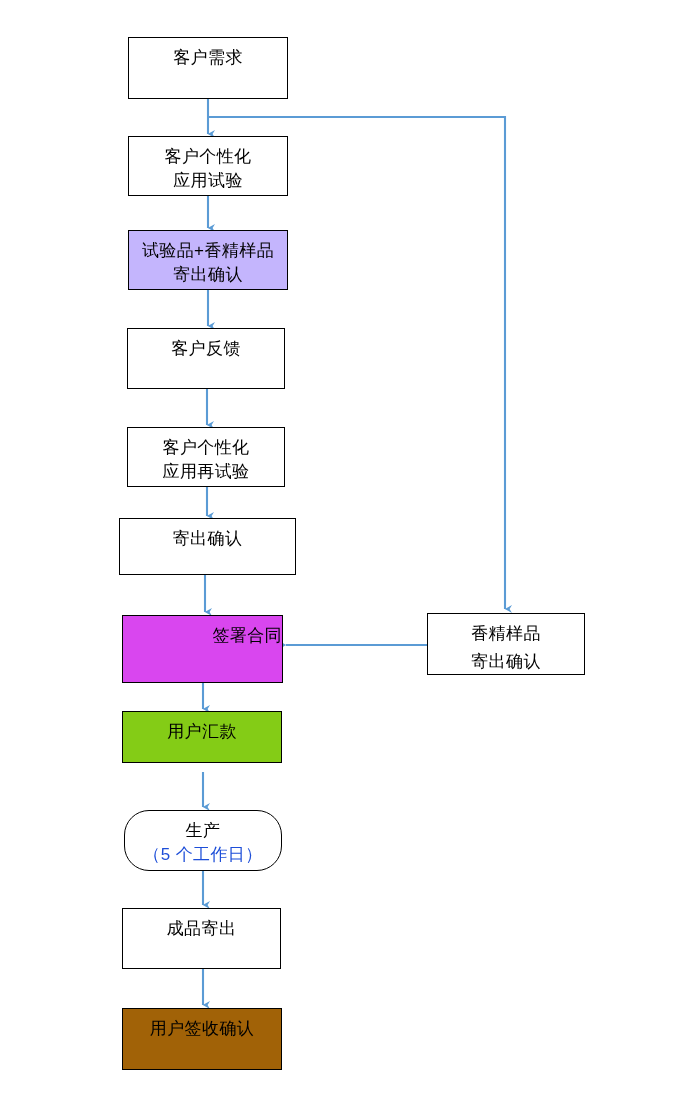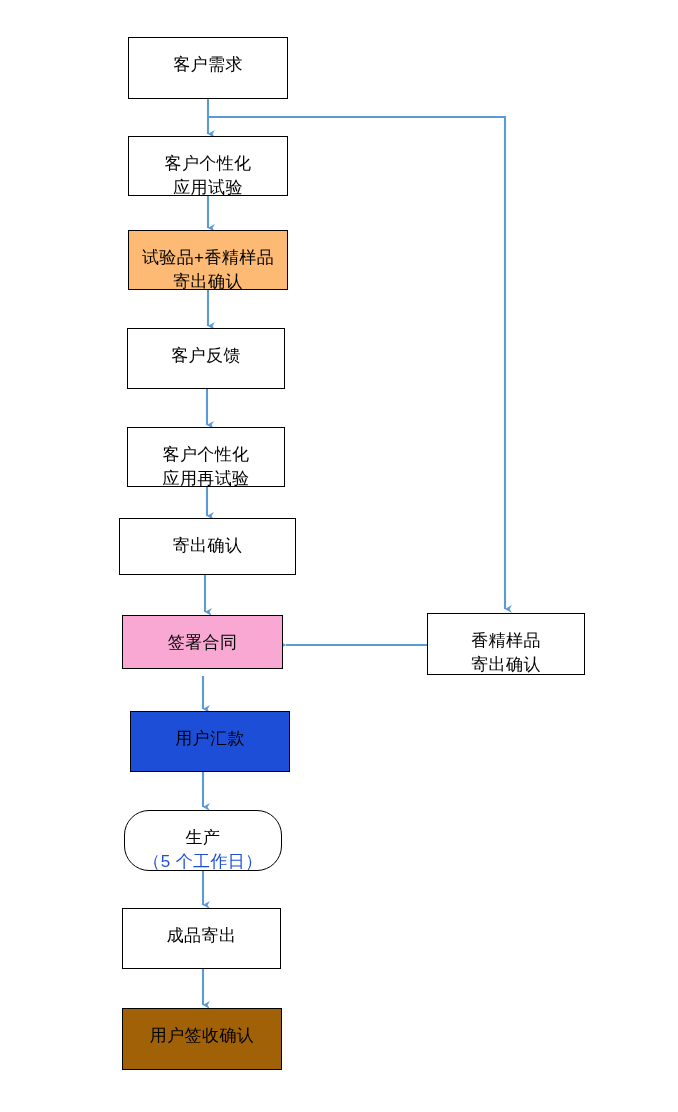--- a/index.html
+++ b/index.html
@@ -19,21 +19,21 @@
   }
   .node {
     position: absolute;
     box-sizing: border-box;
     border: 1.4px solid #000000;
     background: #ffffff;
     display: flex;
     flex-direction: column;
     align-items: center;
     justify-content: flex-start;
-    padding-top: 15px;
+    padding-top: 8px;
     z-index: 3;
   }
   .node .line {
     font-size: 17px;
     line-height: 1.42;
     color: #000000;
     white-space: nowrap;
     letter-spacing: 0.4px;
     text-align: center;
   }
@@ -90,38 +90,38 @@
   </svg>
 
   <div id="nodes-layer">
       <div class="node" style="left: 128px; top: 37px; width: 160px; height: 62px; border-color: rgb(0, 0, 0); background: rgb(255, 255, 255);">
         <div class="line" style="color: rgb(0, 0, 0);">客户需求</div>
       </div>
       <div class="node" style="left: 128px; top: 136px; width: 160px; height: 60px; border-color: rgb(0, 0, 0); background: rgb(255, 255, 255);">
         <div class="line" style="color: rgb(0, 0, 0);">客户个性化</div>
         <div class="line" style="color: rgb(0, 0, 0);">应用试验</div>
       </div>
-      <div class="node" style="left: 128px; top: 230px; width: 160px; height: 60px; border-color: rgb(0, 0, 0); background: #fdba74;">
+      <div class="node" style="left: 128px; top: 230px; width: 160px; height: 60px; border-color: rgb(0, 0, 0); background: #c4b5fd;">
         <div class="line" style="color: rgb(0, 0, 0);">试验品+香精样品</div>
         <div class="line" style="color: rgb(0, 0, 0);">寄出确认</div>
       </div>
       <div class="node" style="left: 127px; top: 328px; width: 158px; height: 61px; border-color: rgb(0, 0, 0); background: rgb(255, 255, 255);">
         <div class="line" style="color: rgb(0, 0, 0);">客户反馈</div>
       </div>
       <div class="node" style="left: 127px; top: 427px; width: 158px; height: 60px; border-color: rgb(0, 0, 0); background: rgb(255, 255, 255);">
         <div class="line" style="color: rgb(0, 0, 0);">客户个性化</div>
         <div class="line" style="color: rgb(0, 0, 0);">应用再试验</div>
       </div>
       <div class="node" style="left: 119px; top: 518px; width: 177px; height: 57px; border-color: rgb(0, 0, 0); background: rgb(255, 255, 255);">
         <div class="line" style="color: rgb(0, 0, 0);">寄出确认</div>
       </div>
-      <div class="node" style="left: 122px; top: 615px; width: 161px; height: 54px; border-color: rgb(0, 0, 0); background: #f9a8d4;">
+      <div class="node" style="left: 122px; top: 615px; width: 161px; height: 68px; border-color: rgb(0, 0, 0); background: #d946ef; align-items: flex-end;">
         <div class="line" style="color: rgb(0, 0, 0);">签署合同</div>
       </div>
-      <div class="node" style="left: 130px; top: 711px; width: 160px; height: 61px; border-color: rgb(0, 0, 0); background: #1d4ed8;">
+      <div class="node" style="left: 122px; top: 711px; width: 160px; height: 52px; border-color: rgb(0, 0, 0); background: #84cc16;">
         <div class="line" style="color: rgb(0, 0, 0);">用户汇款</div>
       </div>
       <div class="node" style="left: 124px; top: 810px; width: 158px; height: 61px; border-color: rgb(0, 0, 0); background: rgb(255, 255, 255); border-radius: 25px;">
         <div class="line" style="color: rgb(0, 0, 0);">生产</div>
         <div class="line" style="color: #1d4ed8;">（5 个工作日）</div>
       </div>
       <div class="node" style="left: 122px; top: 908px; width: 159px; height: 61px; border-color: rgb(0, 0, 0); background: rgb(255, 255, 255);">
         <div class="line" style="color: #000000;">成品寄出</div>
       </div>
       <div class="node" style="left: 122px; top: 1008px; width: 160px; height: 62px; border-color: rgb(0, 0, 0); background: #a16207;">

